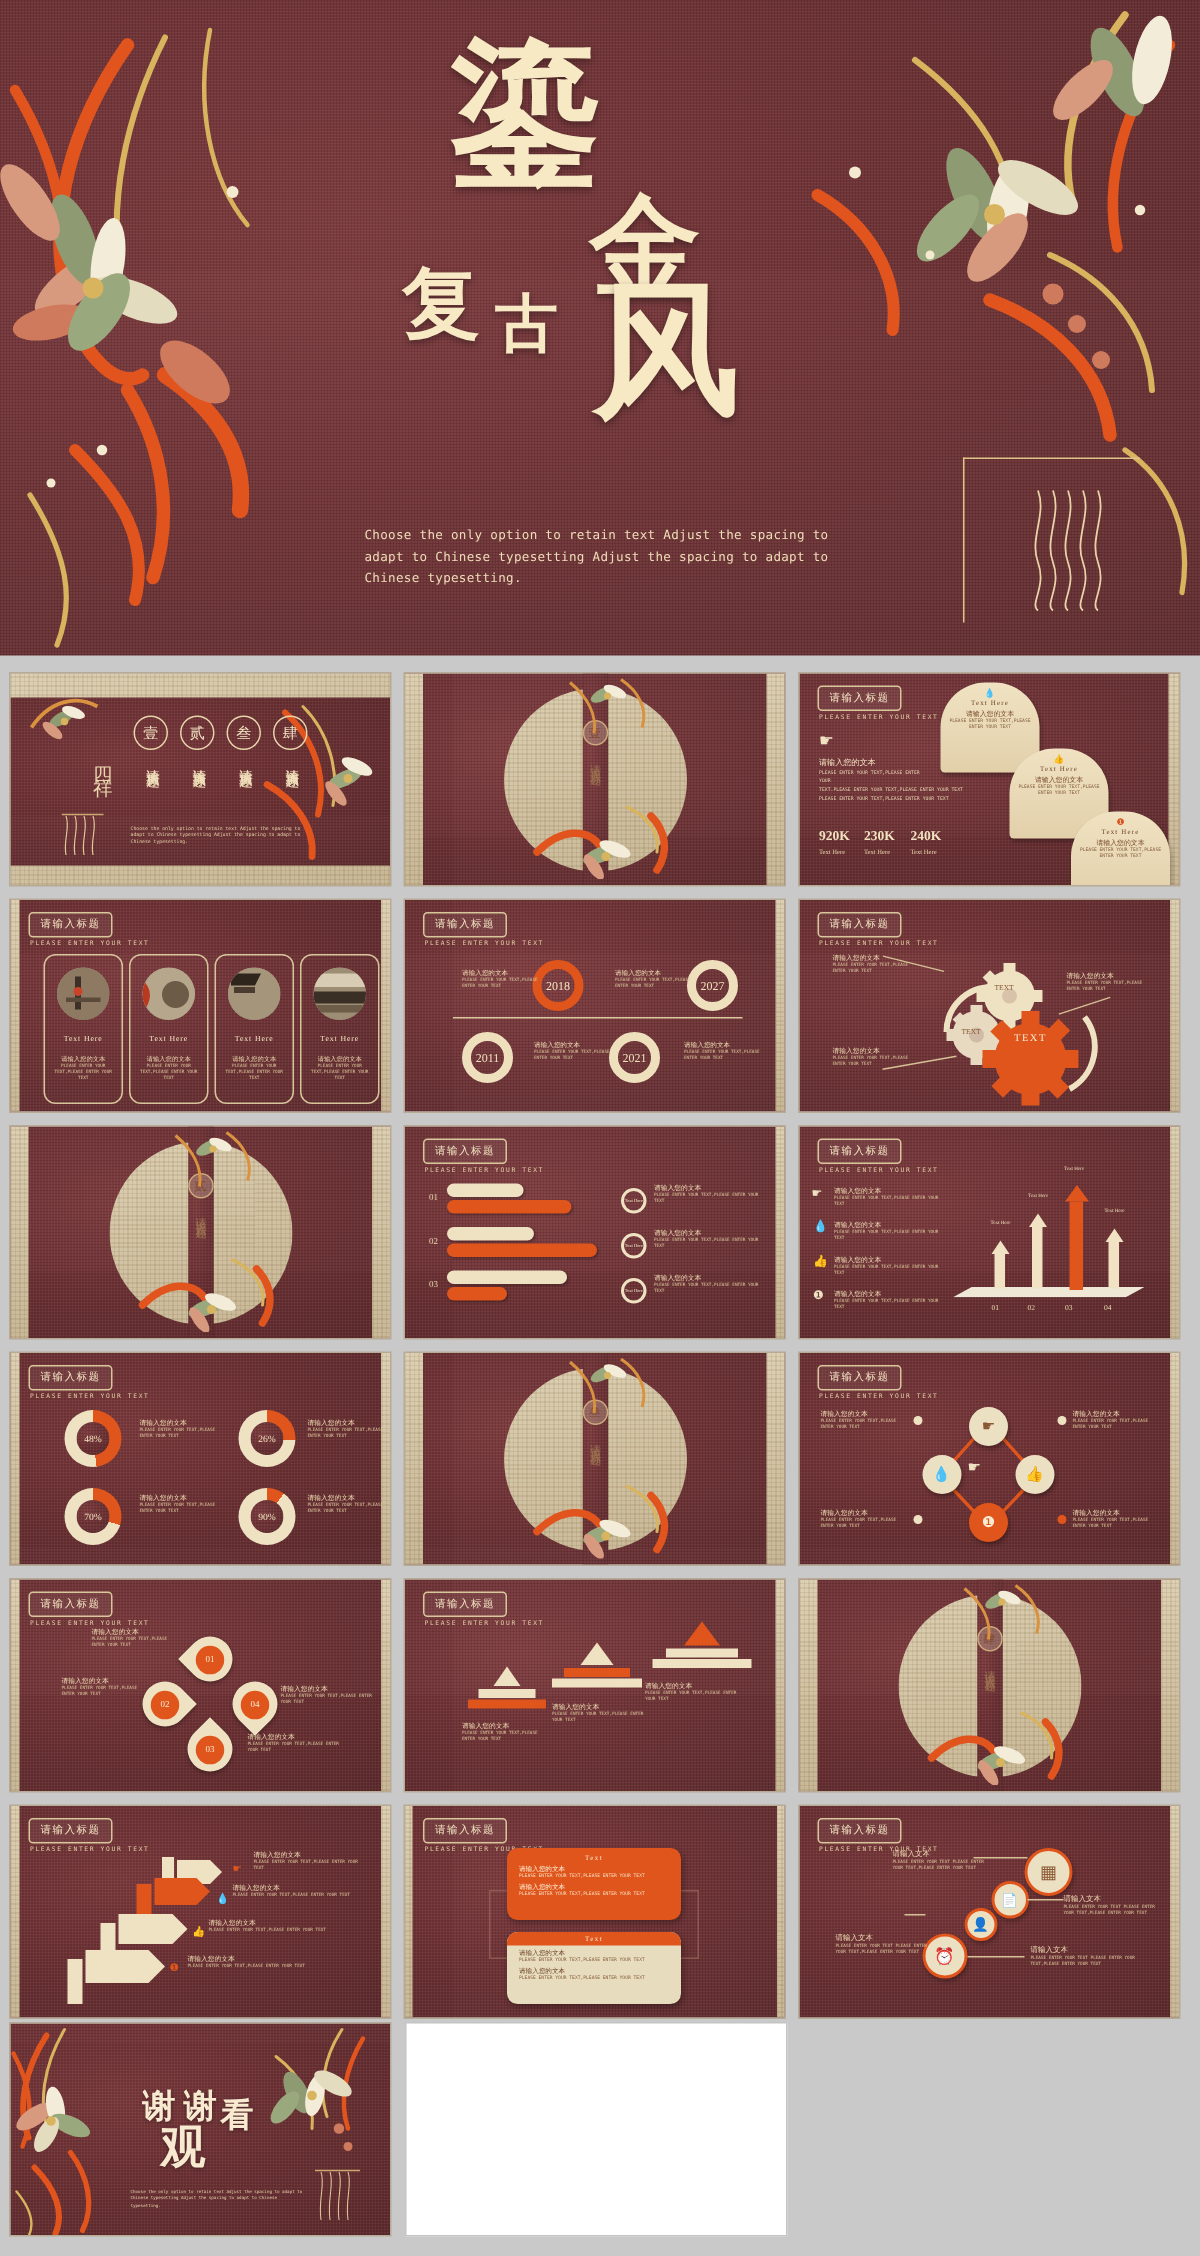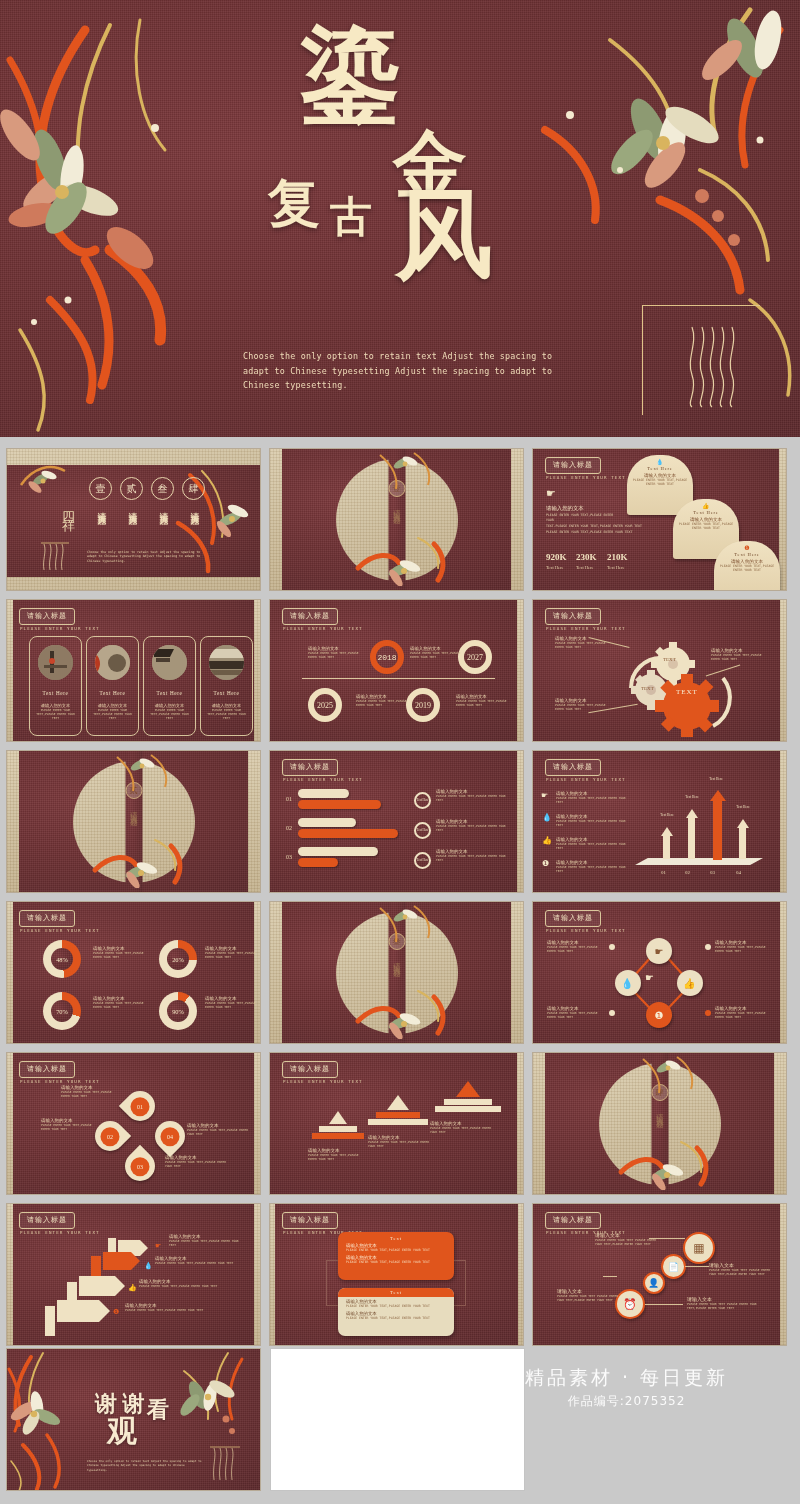--- a/index.html
+++ b/index.html
@@ -423,21 +423,21 @@
         <div class="tomb-ic">❶</div>
         <div class="t-h">Text  Here</div>
         <div class="t-cn">请输入您的文本</div>
         <div class="t-en">PLEASE ENTER YOUR TEXT,PLEASE ENTER YOUR TEXT</div>
       </div>
 
       <div class="stat-n" style="left:13px;top:103px;">920K</div>
       <div class="stat-l" style="left:13px;top:116px;width:20px;">Text Here</div>
       <div class="stat-n" style="left:43px;top:103px;">230K</div>
       <div class="stat-l" style="left:43px;top:116px;width:20px;">Text Here</div>
-      <div class="stat-n" style="left:74px;top:103px;">210K</div>
+      <div class="stat-n" style="left:74px;top:103px;">240K</div>
       <div class="stat-l" style="left:74px;top:116px;width:20px;">Text Here</div>
     </div>
   </div>
 
   <div class="row">
 
     <div class="slide maroon">
       <div class="edgeL linen" style="width:6px;"></div>
         <div class="edgeR linen" style="width:6px;"></div>
       <div class="sl-title">请输入标题</div>
@@ -494,24 +494,24 @@
         <div class="th-en">PLEASE ENTER YOUR TEXT,PLEASE ENTER YOUR TEXT</div>
       </div>
     </div>
 
     <div class="slide maroon">
       <div class="edgeR linen" style="width:6px;"></div>
       <div class="sl-title">请输入标题</div>
       <div class="sl-sub">PLEASE ENTER YOUR TEXT</div>
       <div class="tl-line"></div>
 
-      <div class="tl-ring ring-org" style="left:100px;top:40px;font-family:Liberation Mono, monospace;">2018</div>
+      <div class="tl-ring ring-org" style="left:85px;top:40px;">2018</div>
       <div class="tl-ring ring-cream" style="left:188px;top:40px;">2027</div>
-      <div class="tl-ring ring-cream" style="left:38px;top:88px;">2025</div>
-      <div class="tl-ring ring-cream" style="left:136px;top:88px;">2019</div>
+      <div class="tl-ring ring-cream" style="left:38px;top:88px;">2011</div>
+      <div class="tl-ring ring-cream" style="left:136px;top:88px;">2021</div>
 
       <div class="tl-txt" style="left:38px;top:46px;">
         <div class="cnx">请输入您的文本</div>
         <div class="enx">PLEASE ENTER YOUR TEXT,PLEASE ENTER YOUR TEXT</div>
       </div>
       <div class="tl-txt" style="left:140px;top:46px;">
         <div class="cnx">请输入您的文本</div>
         <div class="enx">PLEASE ENTER YOUR TEXT,PLEASE ENTER YOUR TEXT</div>
       </div>
       <div class="tl-txt" style="left:86px;top:94px;">
@@ -1084,17 +1084,13 @@
 <div id="blank-final"></div>
 
 <div id="watermark">
   <div id="wm-logo">
     <svg width="23" height="23" viewBox="0 0 23 23">
       <path d="M11.5 3 L3 20 M11.5 3 L20 20 M7 13 L11.5 20 M16 13 L11.5 20" stroke="rgba(255,255,255,.9)" stroke-width="2.3" fill="none"></path>
     </svg>
     <div class="wm-box"></div>
     <div class="wm-box"></div>
   </div>
-  <div id="wm-text">
-    <div id="wm-main">精品素材 · 每日更新</div>
-    <div id="wm-sub">作品编号:2075352</div>
-  </div>
 </div>
 
 </body></html>

